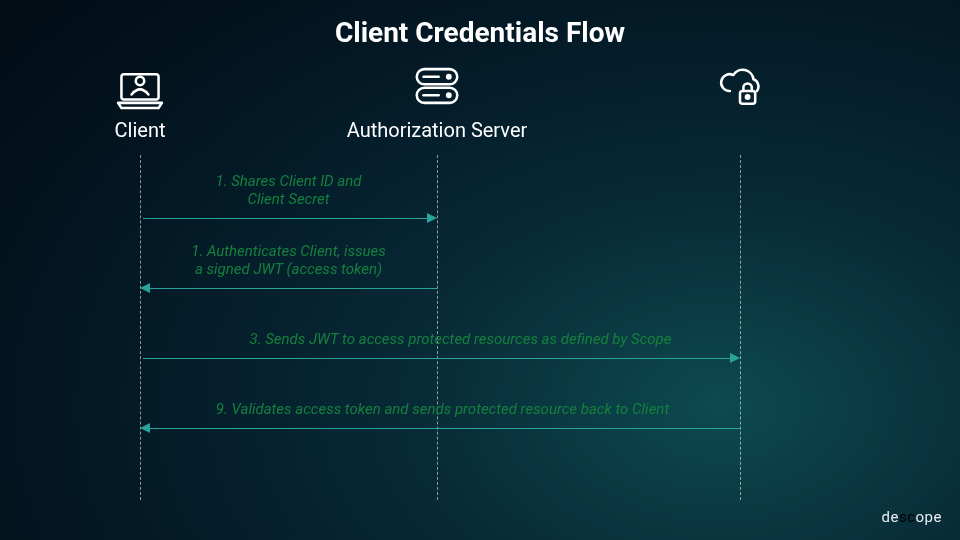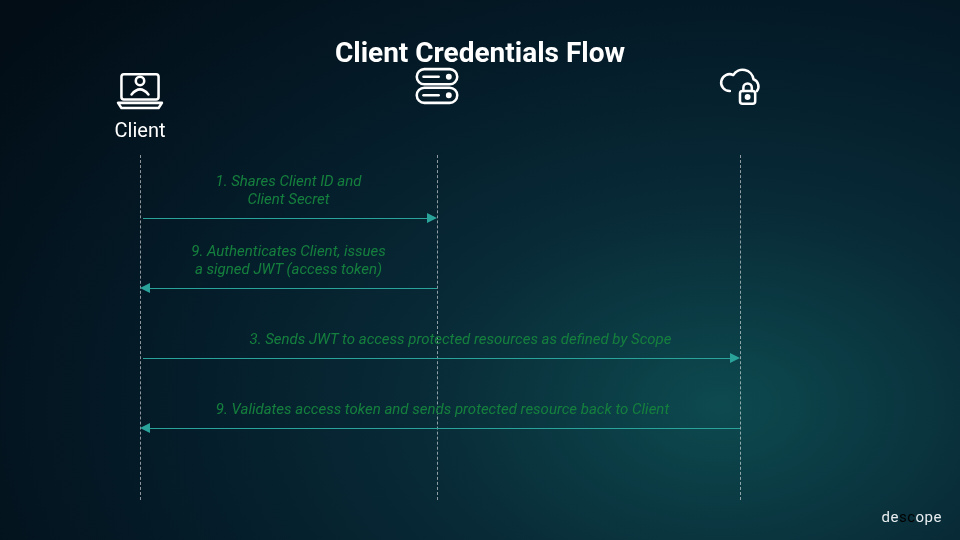--- a/index.html
+++ b/index.html
@@ -7,21 +7,21 @@
   body {
     background: radial-gradient(ellipse 900px 600px at 75% 75%, #0d4a4f 0%, #082936 35%, #041a27 65%, #020d16 100%);
     font-family: -apple-system, BlinkMacSystemFont, "Segoe UI", Roboto, Helvetica, Arial, sans-serif;
     color: #ffffff;
     position: relative;
   }
   .title {
     text-align: center;
     font-size: 28px;
     font-weight: 700;
-    padding-top: 36px;
+    padding-top: 16px;
   }
   .actors {
     position: absolute;
     top: 62px;
     left: 0;
     width: 100%;
   }
   .actor {
     position: absolute;
     text-align: center;
@@ -103,20 +103,21 @@
     <svg class="actor-icon" viewBox="0 0 64 56">
       <g fill="none" stroke="#ffffff" stroke-width="3" stroke-linecap="round" stroke-linejoin="round">
         <rect x="8" y="8" width="48" height="18" rx="9"></rect>
         <rect x="8" y="30" width="48" height="18" rx="9"></rect>
         <circle cx="46" cy="17" r="2" fill="#ffffff"></circle>
         <circle cx="46" cy="39" r="2" fill="#ffffff"></circle>
         <line x1="16" y1="17" x2="34" y2="17"></line>
         <line x1="16" y1="39" x2="34" y2="39"></line>
       </g>
     </svg>
+    <div class="actor-label">Authorization Server</div>
   </div>
 
   <div class="actor" style="left:740px">
     <svg class="actor-icon" viewBox="0 0 64 56">
       <g fill="none" stroke="#ffffff" stroke-width="3" stroke-linecap="round" stroke-linejoin="round">
         <path d="M20 34 a10 10 0 1 1 4 -19 a13 13 0 0 1 24 5 a9 9 0 0 1 4 14"></path>
         <rect x="32" y="34" width="18" height="15" rx="3"></rect>
         <path d="M36 34 v-4 a5 5 0 0 1 10 0 v4"></path>
         <circle cx="41" cy="41" r="2" fill="#ffffff"></circle>
       </g>
@@ -126,21 +127,21 @@
 
 <div class="lifeline" style="left:140px"></div>
 <div class="lifeline" style="left:437px"></div>
 <div class="lifeline" style="left:740px"></div>
 
 <div class="msg" style="left:145px; top:172px; width:287px; white-space:pre-line">1. Shares Client ID and
 Client Secret</div>
 <div class="arrow-line" style="left:143px; top:218px; width:287px"></div>
 <div class="arrow-head-r" style="left:427px; top:213px"></div>
 
-<div class="msg" style="left:145px; top:242px; width:287px; white-space:pre-line">9. Authenticates Client, issues
+<div class="msg" style="left:145px; top:242px; width:287px; white-space:pre-line">1. Authenticates Client, issues
 a signed JWT (access token)</div>
 <div class="arrow-line" style="left:150px; top:288px; width:287px"></div>
 <div class="arrow-head-l" style="left:140px; top:283px"></div>
 
 <div class="msg" style="left:163px; top:330px; width:595px">3. Sends JWT to access protected resources as defined by Scope</div>
 <div class="arrow-line" style="left:143px; top:358px; width:590px"></div>
 <div class="arrow-head-r" style="left:730px; top:353px"></div>
 
 <div class="msg" style="left:145px; top:400px; width:595px">9. Validates access token and sends protected resource back to Client</div>
 <div class="arrow-line" style="left:150px; top:428px; width:590px"></div>

